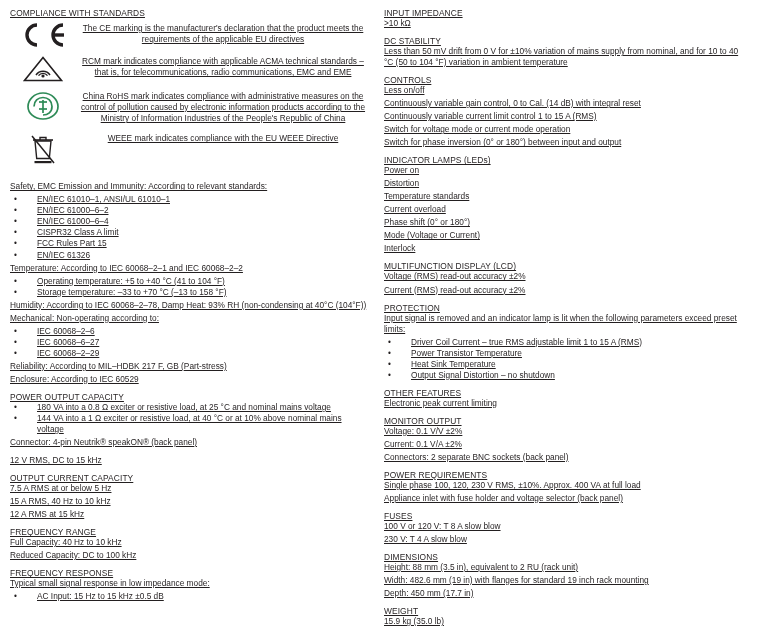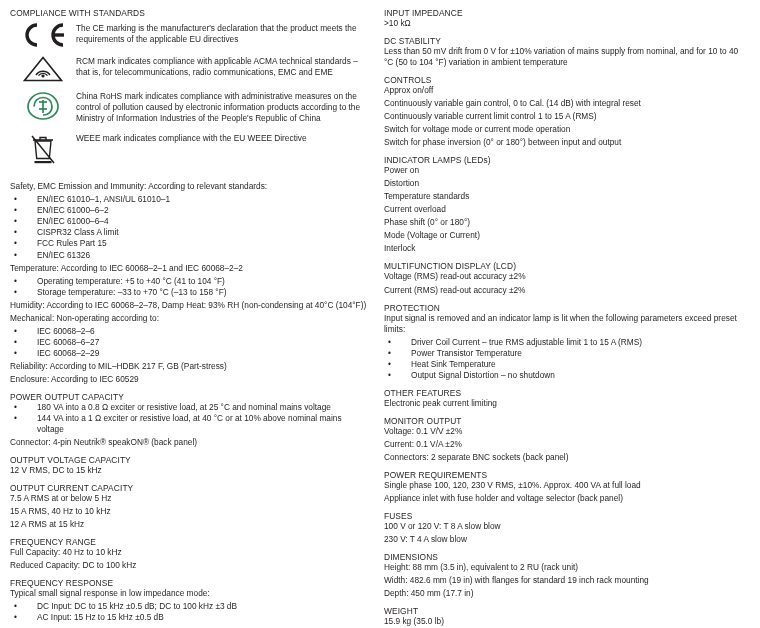--- a/index.html
+++ b/index.html
@@ -20,20 +20,21 @@
     width: 760px;
     height: 628px;
     box-sizing: border-box;
     padding: 8px 10px 0 10px;
     display: flex;
     gap: 14px;
   }
   .col {
     width: 360px;
     flex: 0 0 360px;
+    text-decoration: underline;
   }
   .col.right {
     width: 360px;
   }
   .sec-head {
     font-size: 8.4px;
     margin: 0;
     padding: 0;
     letter-spacing: 0.1px;
   }
@@ -54,20 +55,21 @@
     vertical-align: top;
     padding: 0 0 9px 0;
   }
   .mark-cell {
     width: 66px;
     text-align: center;
   }
   .mark-text {
     line-height: 1.34;
     padding-top: 1px;
+    text-align: center;
   }
   ul {
     margin: 0 0 2px 0;
     padding-left: 12px;
     list-style: none;
   }
   ul li {
     position: relative;
     line-height: 1.33;
     padding-left: 15px;
@@ -171,63 +173,61 @@
     <div class="block">
       <div class="sec-head">POWER OUTPUT CAPACITY</div>
       <ul>
         <li>180 VA into a 0.8 Ω exciter or resistive load, at 25 °C and nominal mains voltage</li>
         <li>144 VA into a 1 Ω exciter or resistive load, at 40 °C or at 10% above nominal mains voltage</li>
       </ul>
       <p>Connector: 4-pin Neutrik® speakON® (back panel)</p>
     </div>
 
     <div class="block">
-      <div class="sec-head">OUTPUT VOLTAGE CAPACITY</div>
       <p>12 V RMS, DC to 15 kHz</p>
     </div>
 
     <div class="block">
       <div class="sec-head">OUTPUT CURRENT CAPACITY</div>
       <p>7.5 A RMS at or below 5 Hz</p>
       <p>15 A RMS, 40 Hz to 10 kHz</p>
       <p>12 A RMS at 15 kHz</p>
     </div>
 
     <div class="block">
       <div class="sec-head">FREQUENCY RANGE</div>
       <p>Full Capacity: 40 Hz to 10 kHz</p>
       <p>Reduced Capacity: DC to 100 kHz</p>
     </div>
 
     <div class="block">
       <div class="sec-head">FREQUENCY RESPONSE</div>
       <p>Typical small signal response in low impedance mode:</p>
       <ul>
-        <li>DC Input: DC to 15 kHz ±0.5 dB; DC to 100 kHz ±3 dB</li>
         <li>AC Input: 15 Hz to 15 kHz ±0.5 dB</li>
       </ul>
     </div>
 
   </div>
 
   <div class="col right">
 
     <div class="block">
       <div class="sec-head">INPUT IMPEDANCE</div>
       <p>&gt;10 kΩ</p>
     </div>
 
     <div class="block">
       <div class="sec-head">DC STABILITY</div>
       <p>Less than 50 mV drift from 0 V for ±10% variation of mains supply from nominal, and for 10 to 40 °C (50 to 104 °F) variation in ambient temperature</p>
     </div>
 
     <div class="block">
       <div class="sec-head">CONTROLS</div>
-      <p>Approx on/off</p>
+      <p>Less on/off</p>
       <p>Continuously variable gain control, 0 to Cal. (14 dB) with integral reset</p>
       <p>Continuously variable current limit control 1 to 15 A (RMS)</p>
       <p>Switch for voltage mode or current mode operation</p>
       <p>Switch for phase inversion (0° or 180°) between input and output</p>
     </div>
 
     <div class="block">
       <div class="sec-head">INDICATOR LAMPS (LEDs)</div>
       <p>Power on</p>
       <p>Distortion</p>

